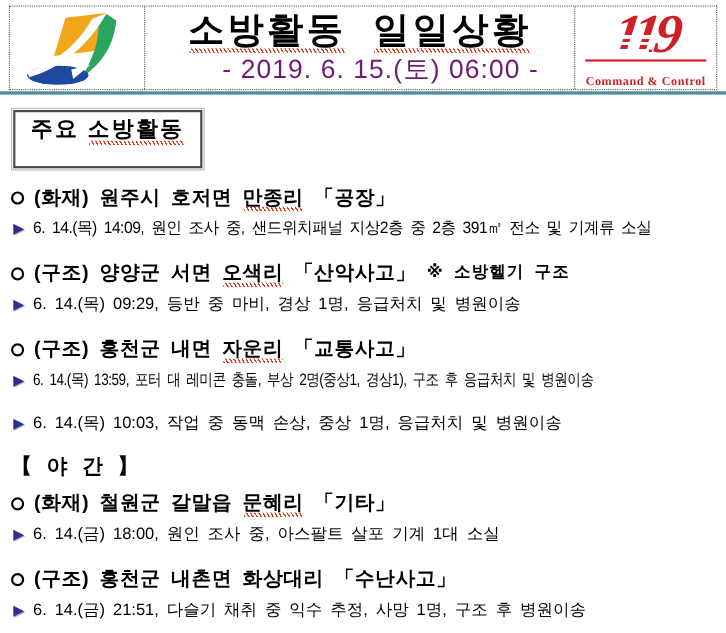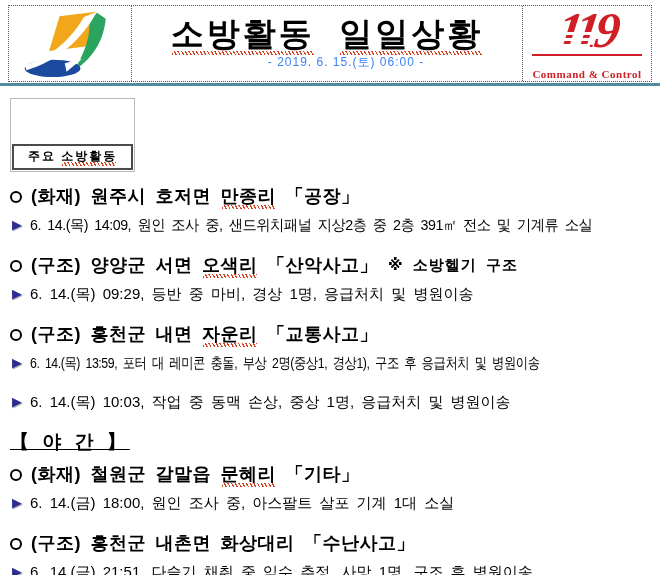--- a/index.html
+++ b/index.html
@@ -21,21 +21,21 @@
   .cell-emblem { width: 122px; }
   .cell-title  { flex: 1; border-left: 1px dotted #555; border-right: 1px dotted #555;
                  flex-direction: column; justify-content: center; }
   .cell-badge  { width: 128px; flex-direction: column; justify-content: center; }
 
   .doc-title {
     font-size: 33px; font-weight: bold; letter-spacing: 3px;
     line-height: 36px; white-space: nowrap;
   }
   .doc-date {
-    font-size: 12px; letter-spacing: 1px; margin-top: 2px; color: #3b82f6;
+    font-size: 24px; letter-spacing: 1px; margin-top: 2px; color: #701a75;
     white-space: nowrap;
     margin-left: 38px;
   }
 
   
   .wavy { position: relative; }
   .wavy::after {
     content: ""; position: absolute; left: 1px; right: 1px; bottom: -3px; height: 4px;
     background: repeating-linear-gradient(60deg, #d9401f 0 1.2px, rgba(0,0,0,0) 1.2px 3.2px);
   }
@@ -61,22 +61,22 @@
     white-space: nowrap;
   }
 
   
   .content { padding: 12px 10px 0 10px; }
 
   .section-box-outer {
     display: inline-block; border: 1px solid #b9b9b9; padding: 1px; margin-left: 0;
   }
   .section-box-inner {
-    border: 2px solid #4a4a4a; padding: 2px 14px 3px 14px;
-    font-size: 12px; font-weight: bold; letter-spacing: 2px; margin-top: 44px;
+    border: 2px solid #4a4a4a; padding: 2px 14px 20px 14px;
+    font-size: 20px; font-weight: bold; letter-spacing: 2px;
   }
   .section-box-wrap { margin-bottom: 13px; }
 
   .entry { margin-bottom: 20px; }
   .entry-head {
     font-size: 18px; font-weight: bold; letter-spacing: 0.5px; word-spacing: 4px;
     line-height: 22px; white-space: nowrap; display: flex; align-items: center;
   }
   .ring {
     flex: 0 0 auto; width: 12px; height: 12px; border: 2.5px solid #000;
@@ -89,21 +89,21 @@
     margin-top: 8px; font-size: 15px; line-height: 19px; word-spacing: 3px;
     letter-spacing: 0px; white-space: nowrap; display: flex; align-items: center;
   }
   .arrow { color: #2d2d92; font-size: 13px; margin: 0 8px 0 2px; text-shadow: 1px 1px 0 #b5b5b5; flex: 0 0 auto; }
   .dtext { display: inline-block; transform-origin: left center; }
   .sq95 .dtext { transform: scaleX(0.95); letter-spacing: -0.5px; }
   .sq82 .dtext { transform: scaleX(0.82); letter-spacing: -0.5px; }
 
   .night-title {
     font-size: 19px; font-weight: bold; letter-spacing: 4px;
-    line-height: 22px; margin: 0 0 10px 0; text-decoration: underline;
+    line-height: 22px; margin: 0 0 10px 0;
   }
 </style>
 </head>
 <body>
 
 <div class="header">
   <div class="hcell cell-emblem">
     <svg width="108" height="70" viewBox="0 0 124 80">
       <polygon points="50,8 92,3 87,42 38,48" fill="#f2a71b"></polygon>
       <path d="M93,4 L103,11 C101,32 92,54 66,71 C80,50 86,28 84,12 Z" fill="#2aa45e"></path>

